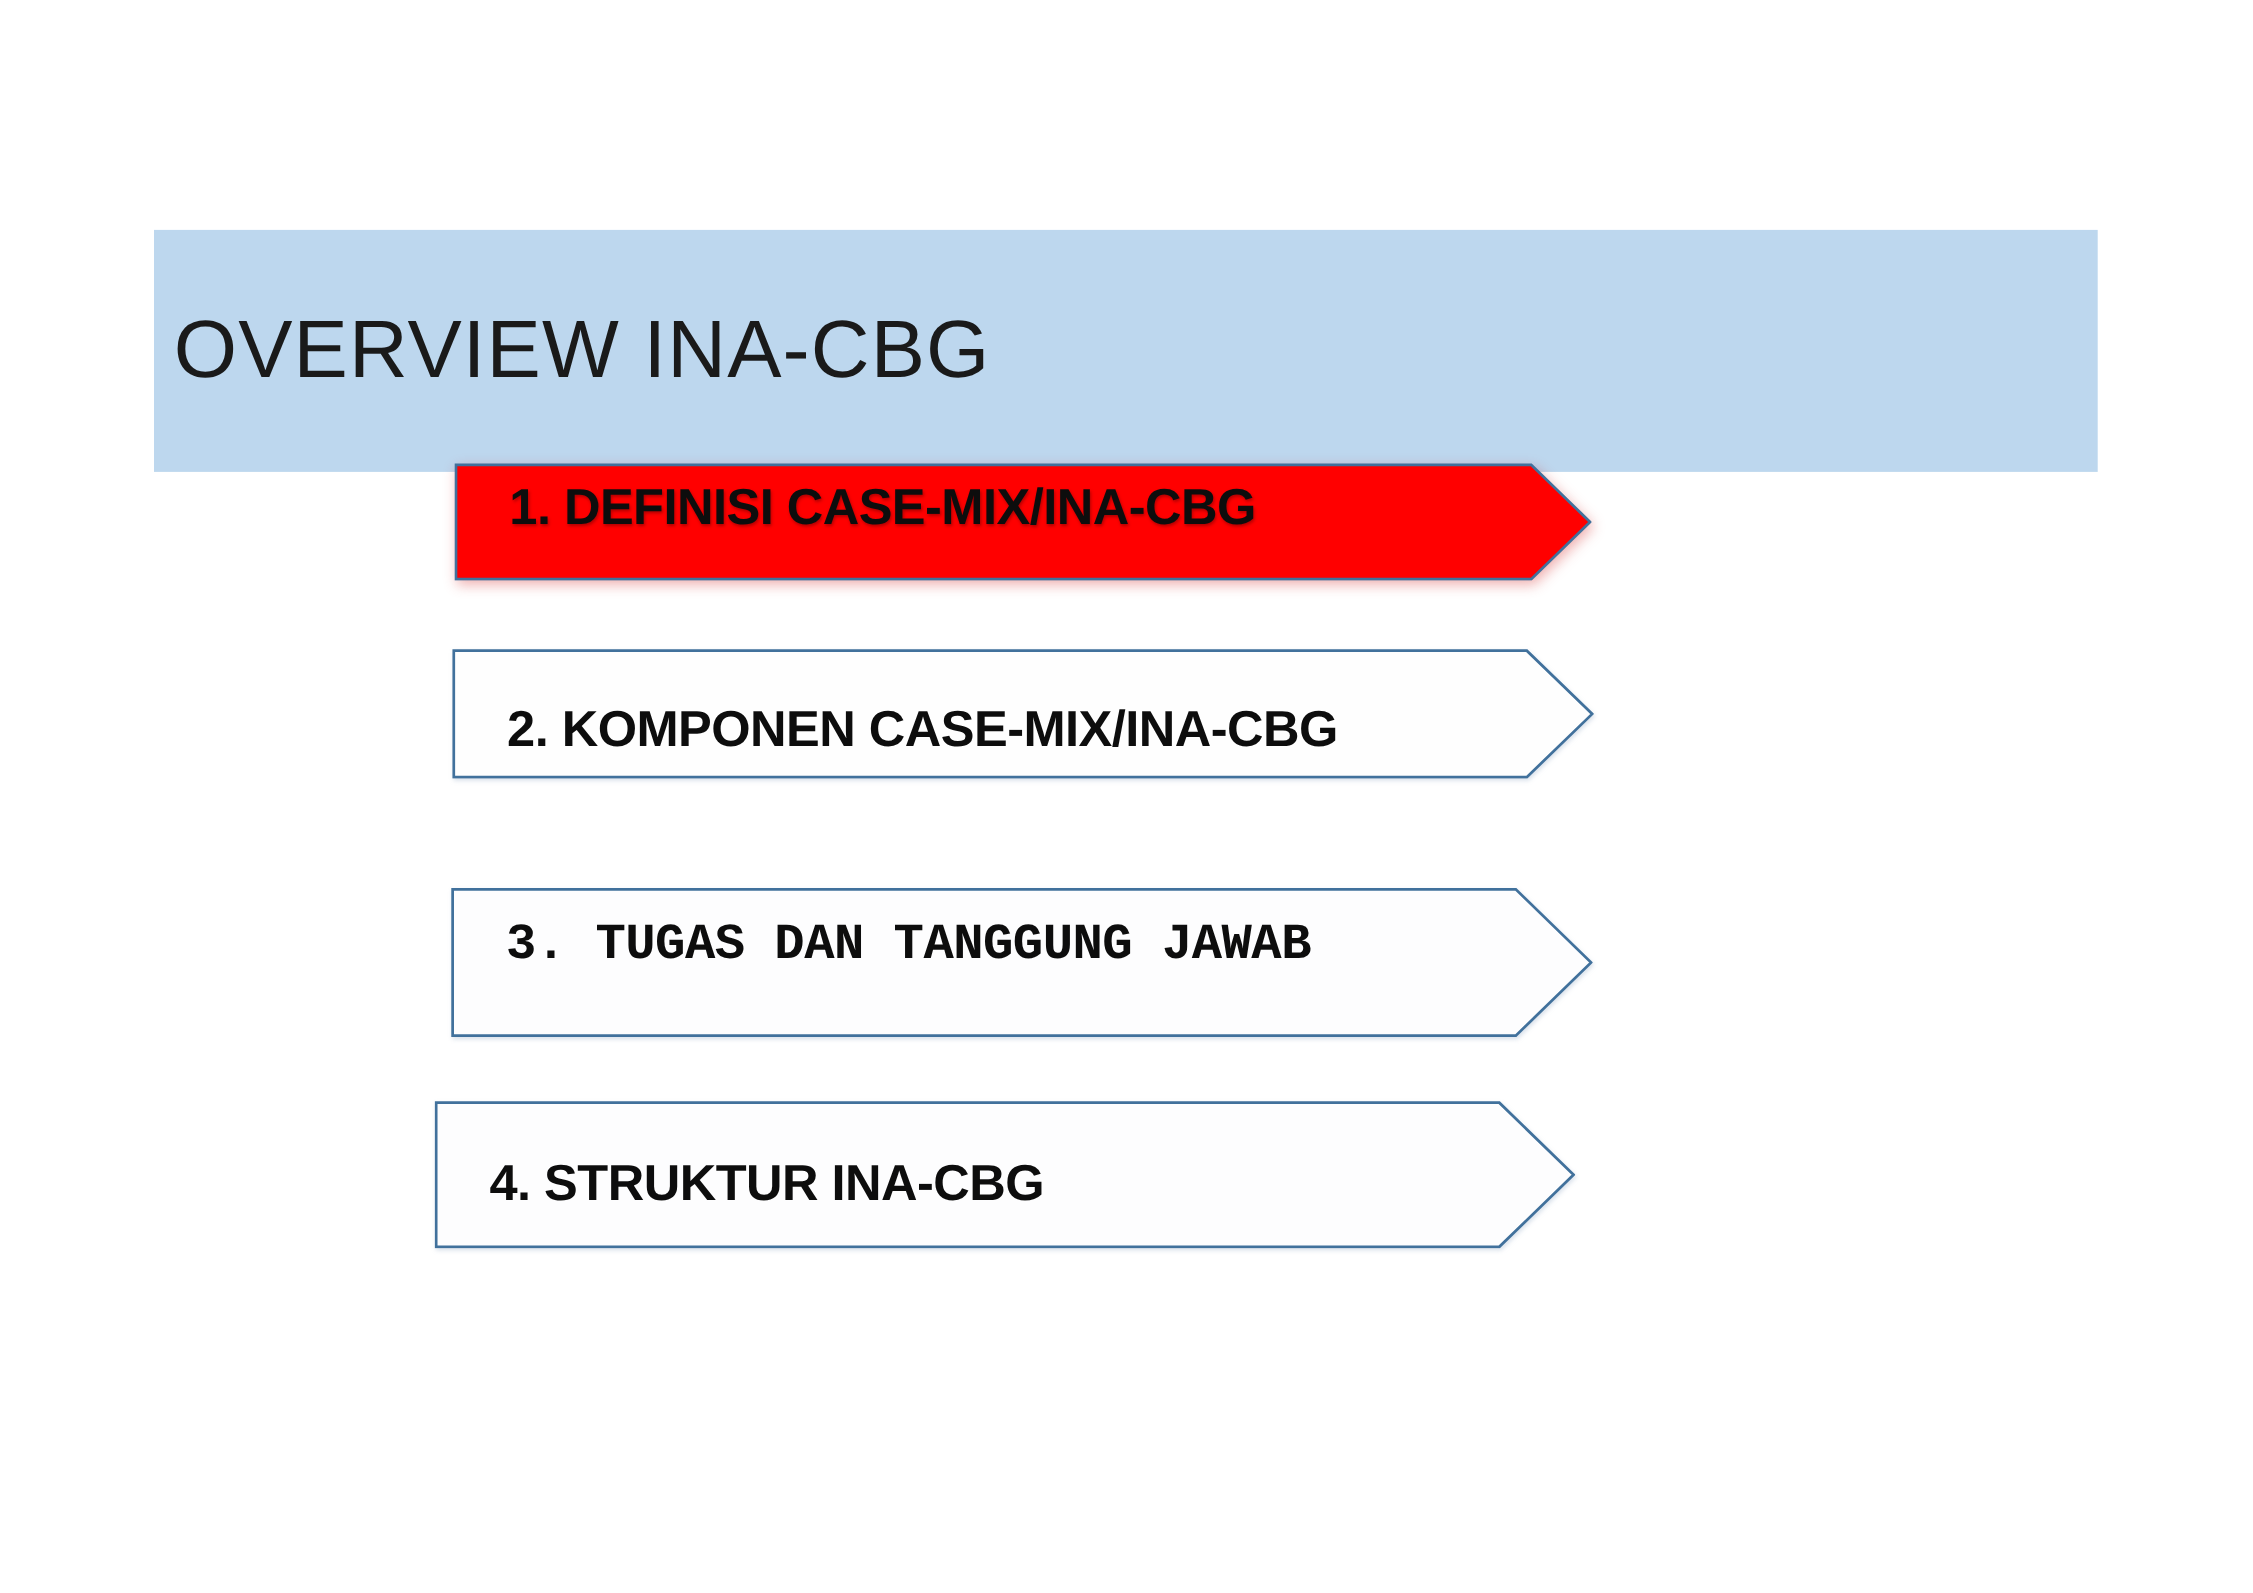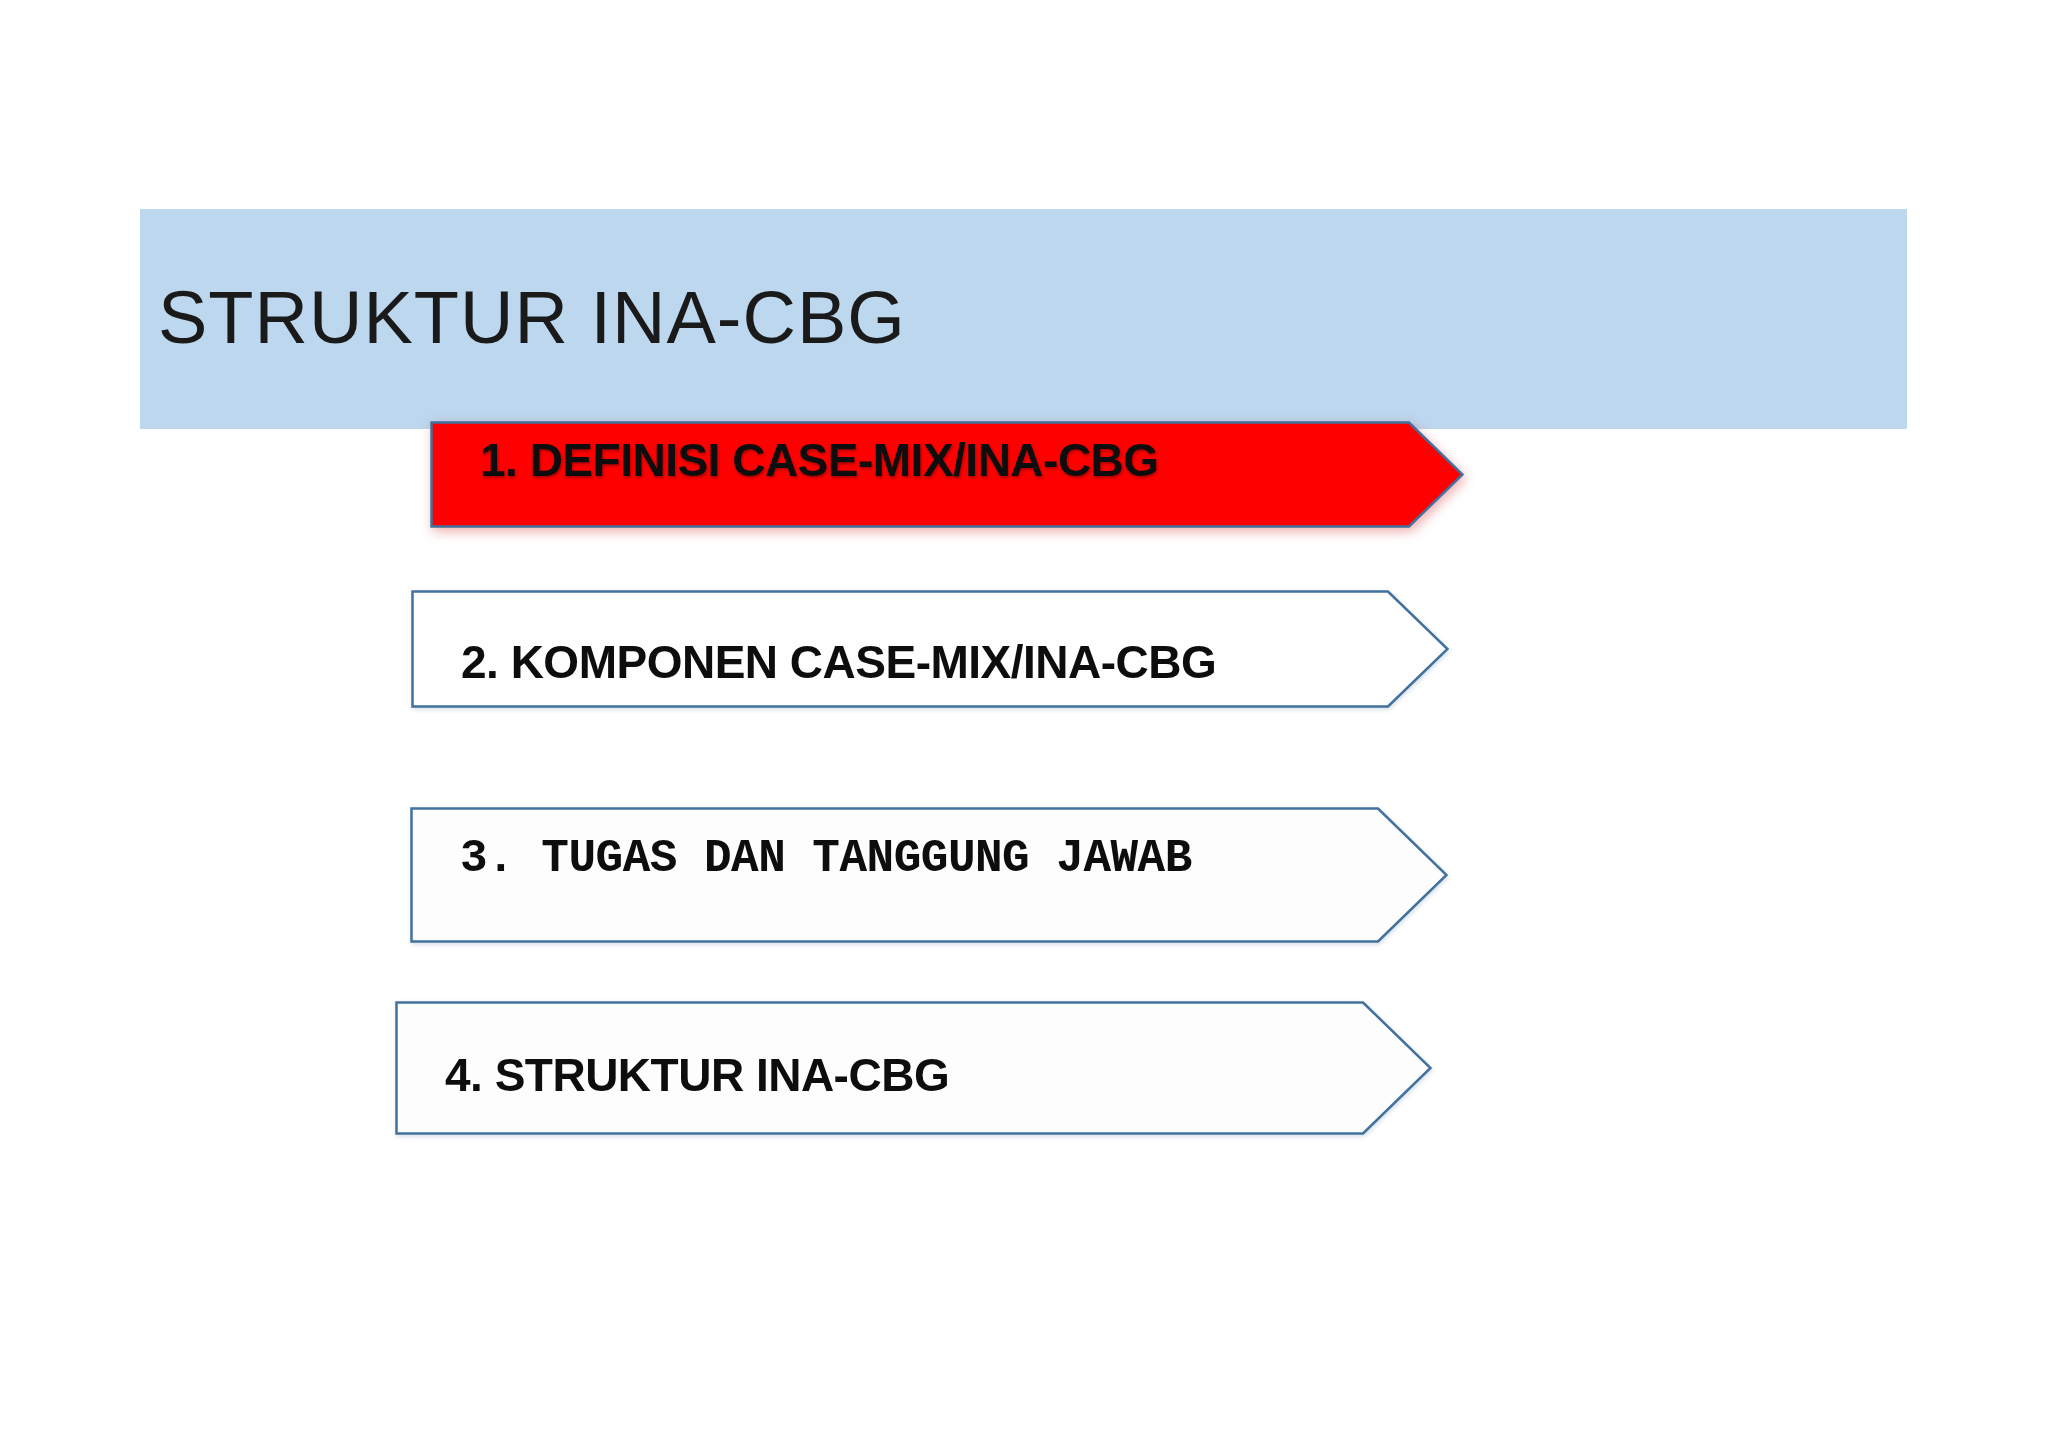--- a/index.html
+++ b/index.html
@@ -48,35 +48,35 @@
     top: 0;
     bottom: 0;
     display: flex;
     align-items: center;
     font-size: 46px;
     font-weight: 700;
     color: #0d0d0d;
     letter-spacing: -0.5px;
     white-space: nowrap;
   }
-  .banner-1 { left: 430px; top: 421px; width: 1034px; height: 77px; }
+  .banner-1 { left: 413px; top: 421px; width: 1034px; height: 77px; }
   .banner-1 svg { filter: drop-shadow(2px 4px 6px rgba(210, 30, 30, 0.35)); }
   .banner-1 .banner-label { text-shadow: 1px 2px 3px rgba(60, 0, 0, 0.4); }
   .banner-2 { left: 411px; top: 590px; width: 1038px; height: 144px; }
   .banner-3 { left: 410px; top: 807px; width: 1038px; height: 104px; font-family: Liberation Mono, monospace; }
   .banner-4 { left: 395px; top: 1001px; width: 1037px; height: 148px; }
   .white-shape { filter: drop-shadow(1px 2px 2px rgba(100, 130, 170, 0.25)); }
 </style>
 </head>
 <body>
 
 <div class="slide">
 
   <div class="title-band" style="background-color: rgb(189, 215, 238);">
-    <h1 class="slide-title">STRUKTUR INA-CBG</h1>
+    <h1 class="slide-title">OVERVIEW INA-CBG</h1>
   </div>
 
   <div class="banner banner-1">
     <svg width="1034" height="107" viewBox="0 0 1034 107" aria-hidden="true">
       <polygon points="1.5,1.5 979,1.5 1032.5,53.5 979,105.5 1.5,105.5" stroke-width="2.5" stroke-linejoin="miter" fill="#FF0000" stroke="#41719C"></polygon>
     </svg>
     <span class="banner-label">1. DEFINISI CASE-MIX/INA-CBG</span>
   </div>
 
   <div class="banner banner-2">

